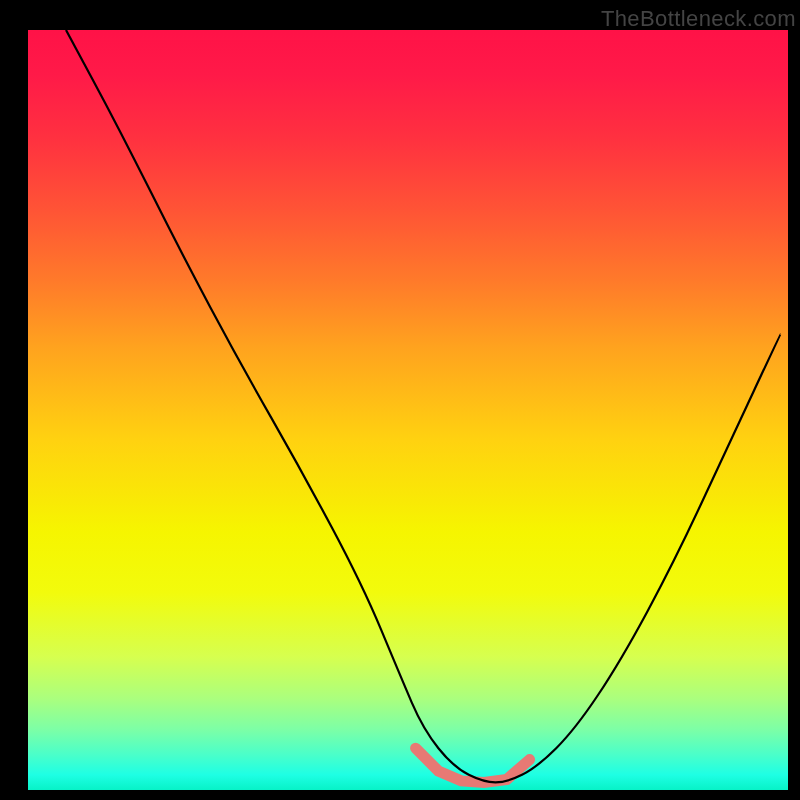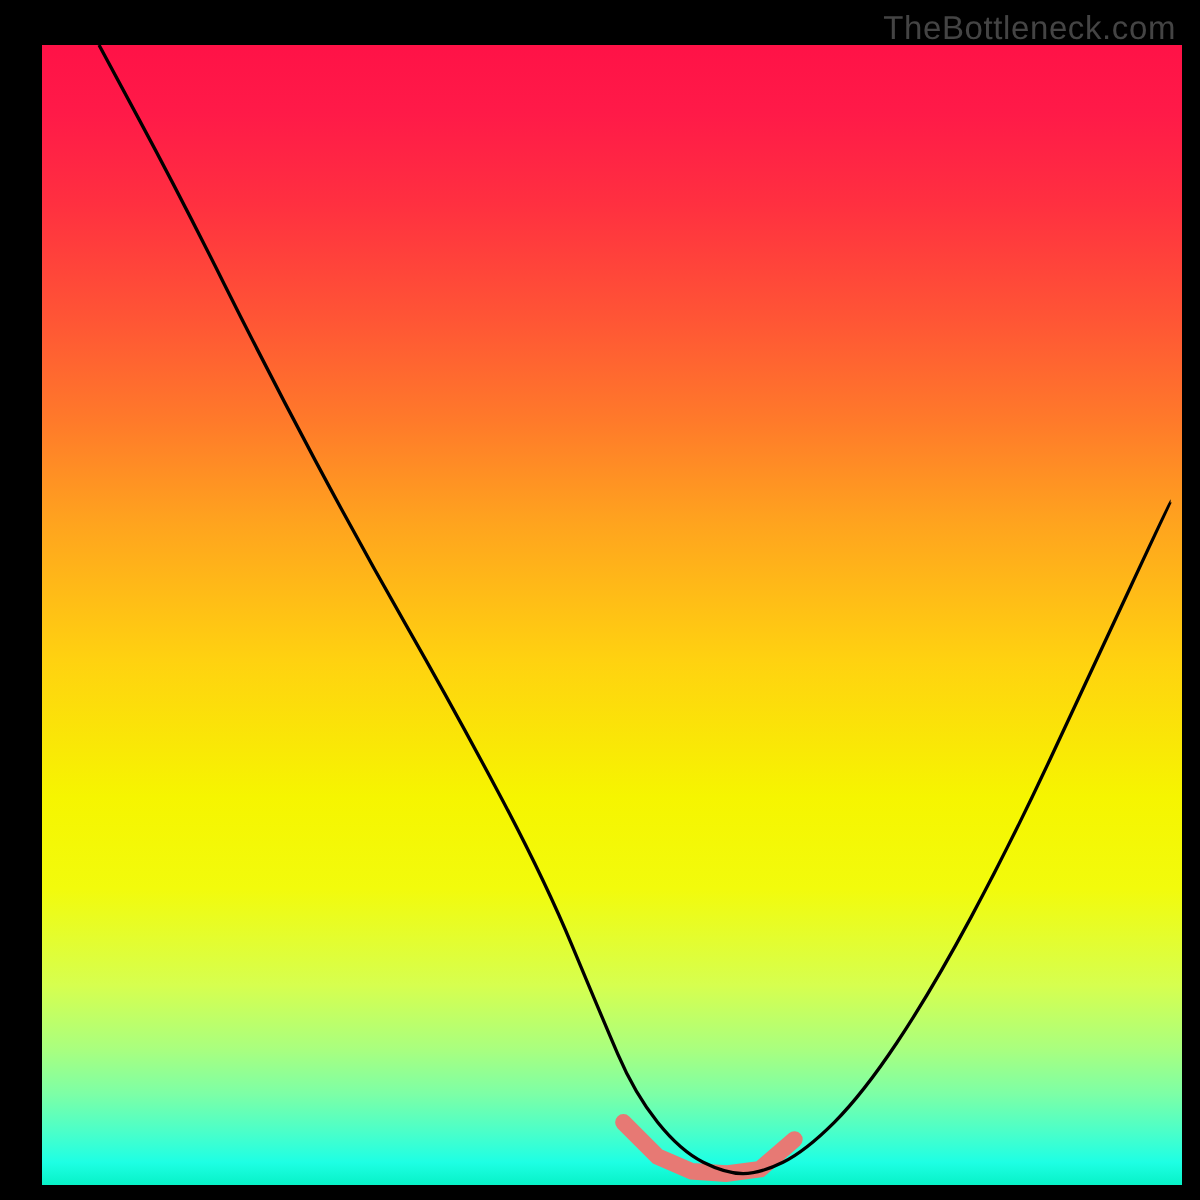--- a/index.html
+++ b/index.html
@@ -13,21 +13,21 @@
   }
   .stage {
     position: relative;
     width: 800px;
     height: 800px;
     background: #000;
   }
   .watermark {
     position: absolute;
     top: 6px;
-    right: 16px;
+    right: 4px;
     color: #444;
     font-size: 22px;
     font-weight: 500;
     letter-spacing: 0.4px;
     z-index: 5;
   }
   .plot {
     position: absolute;
     left: 28px;
     top: 30px;

